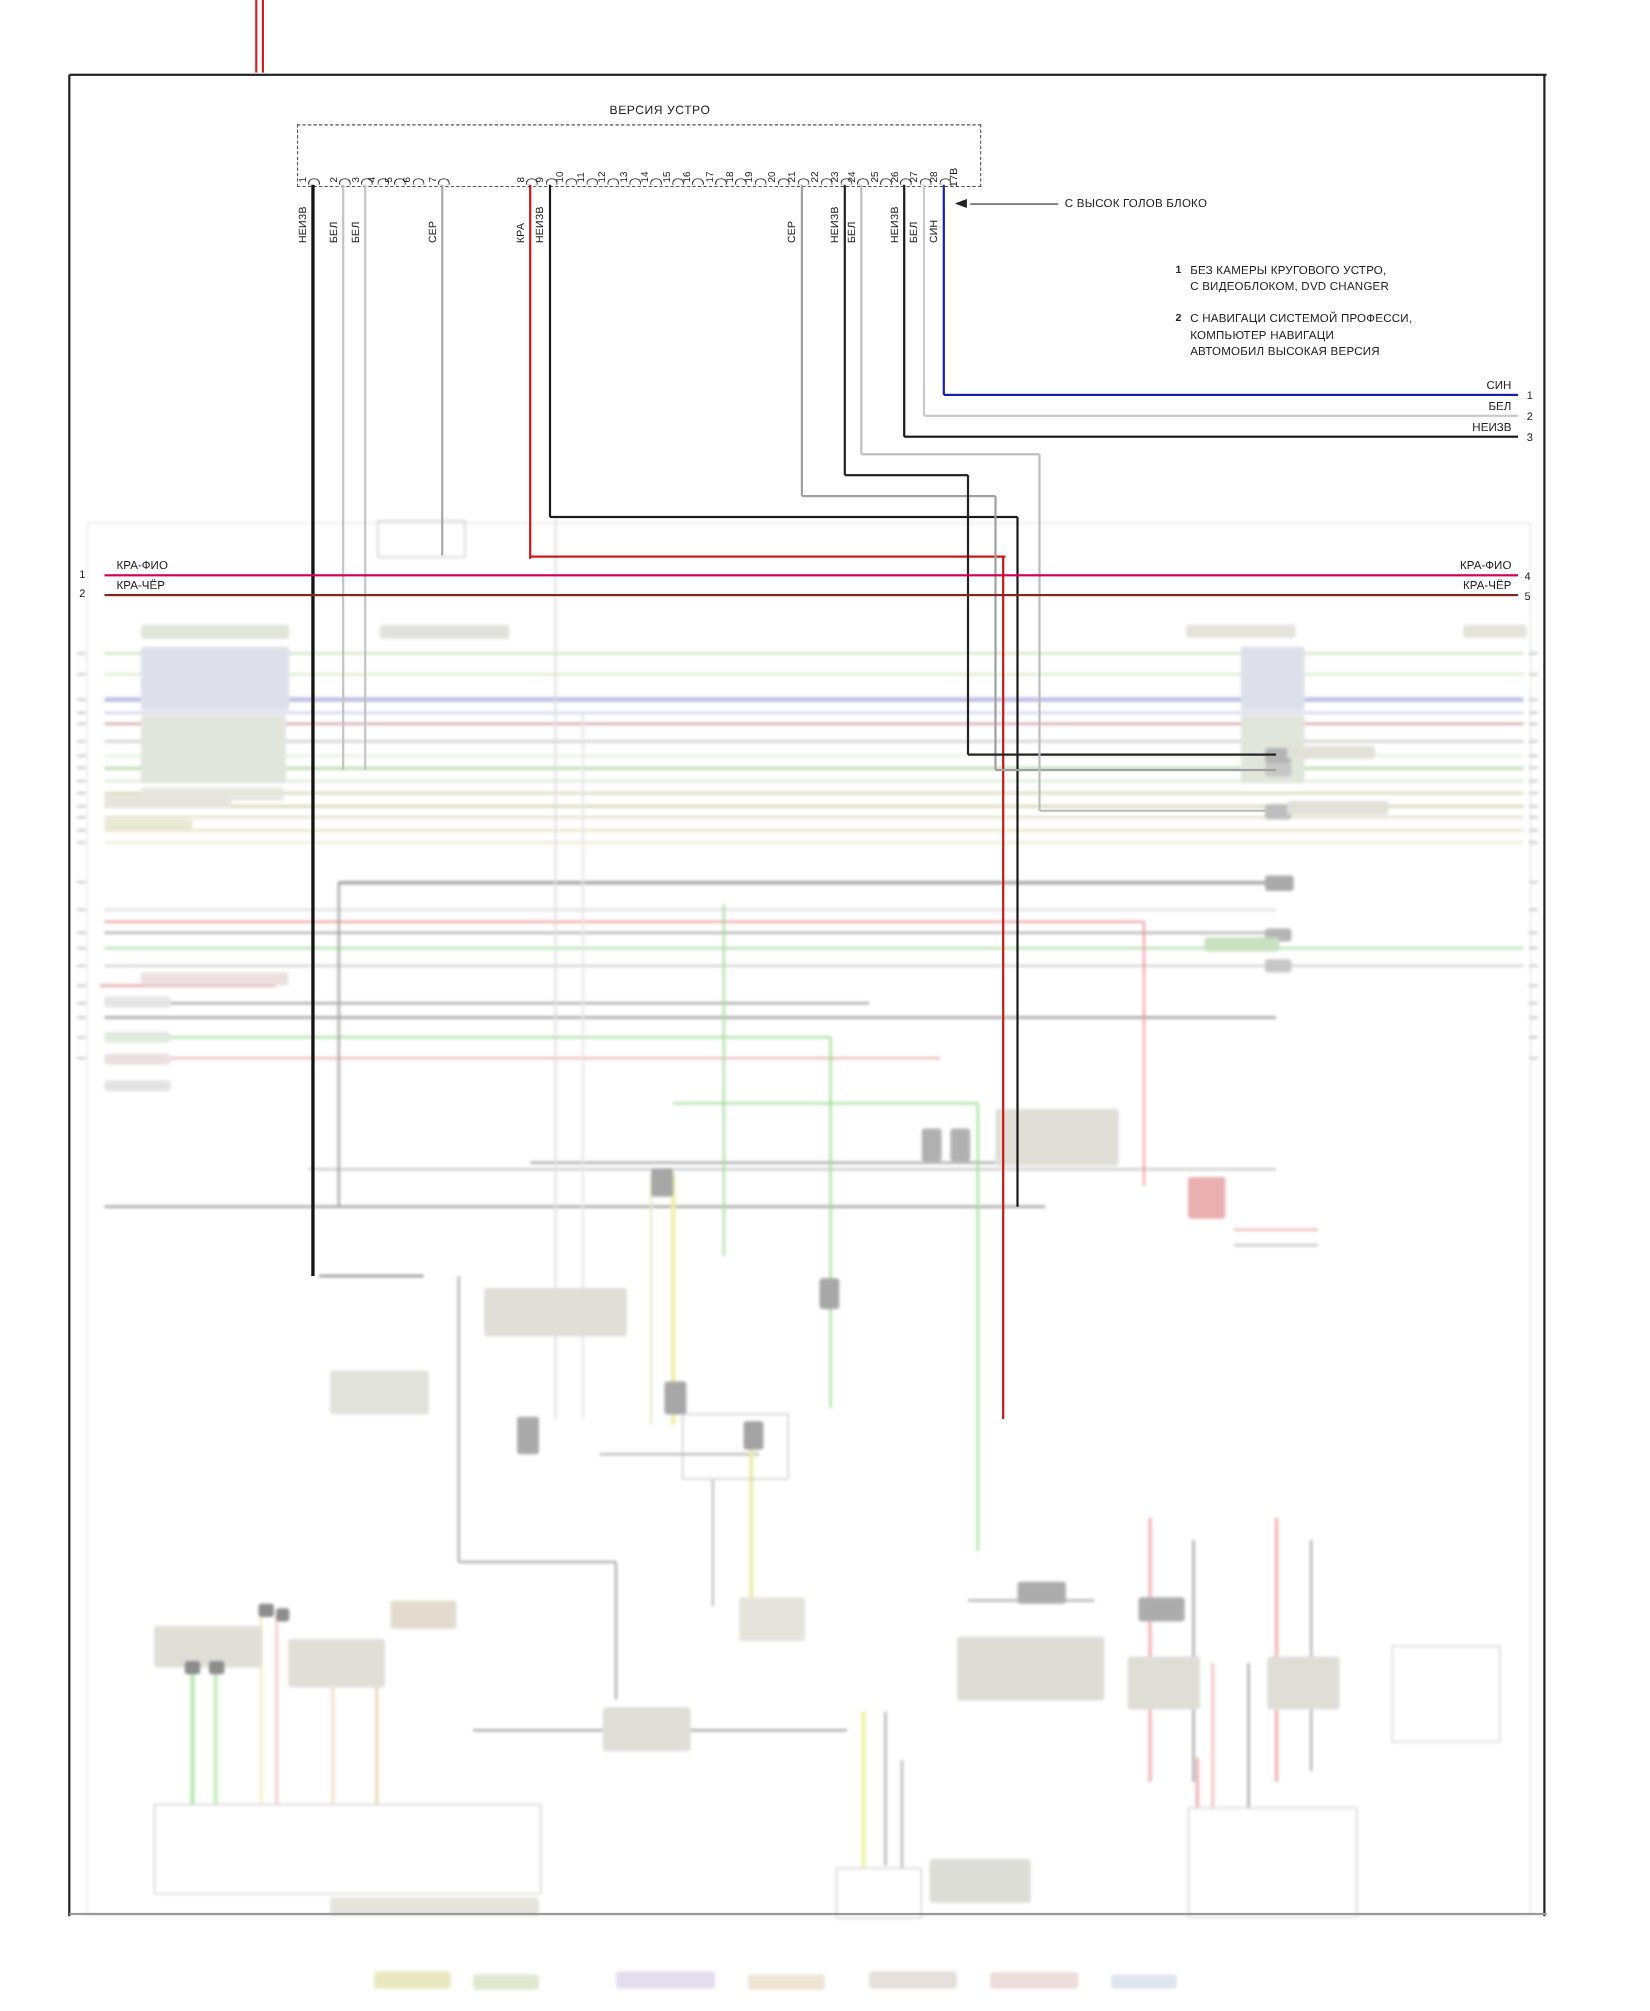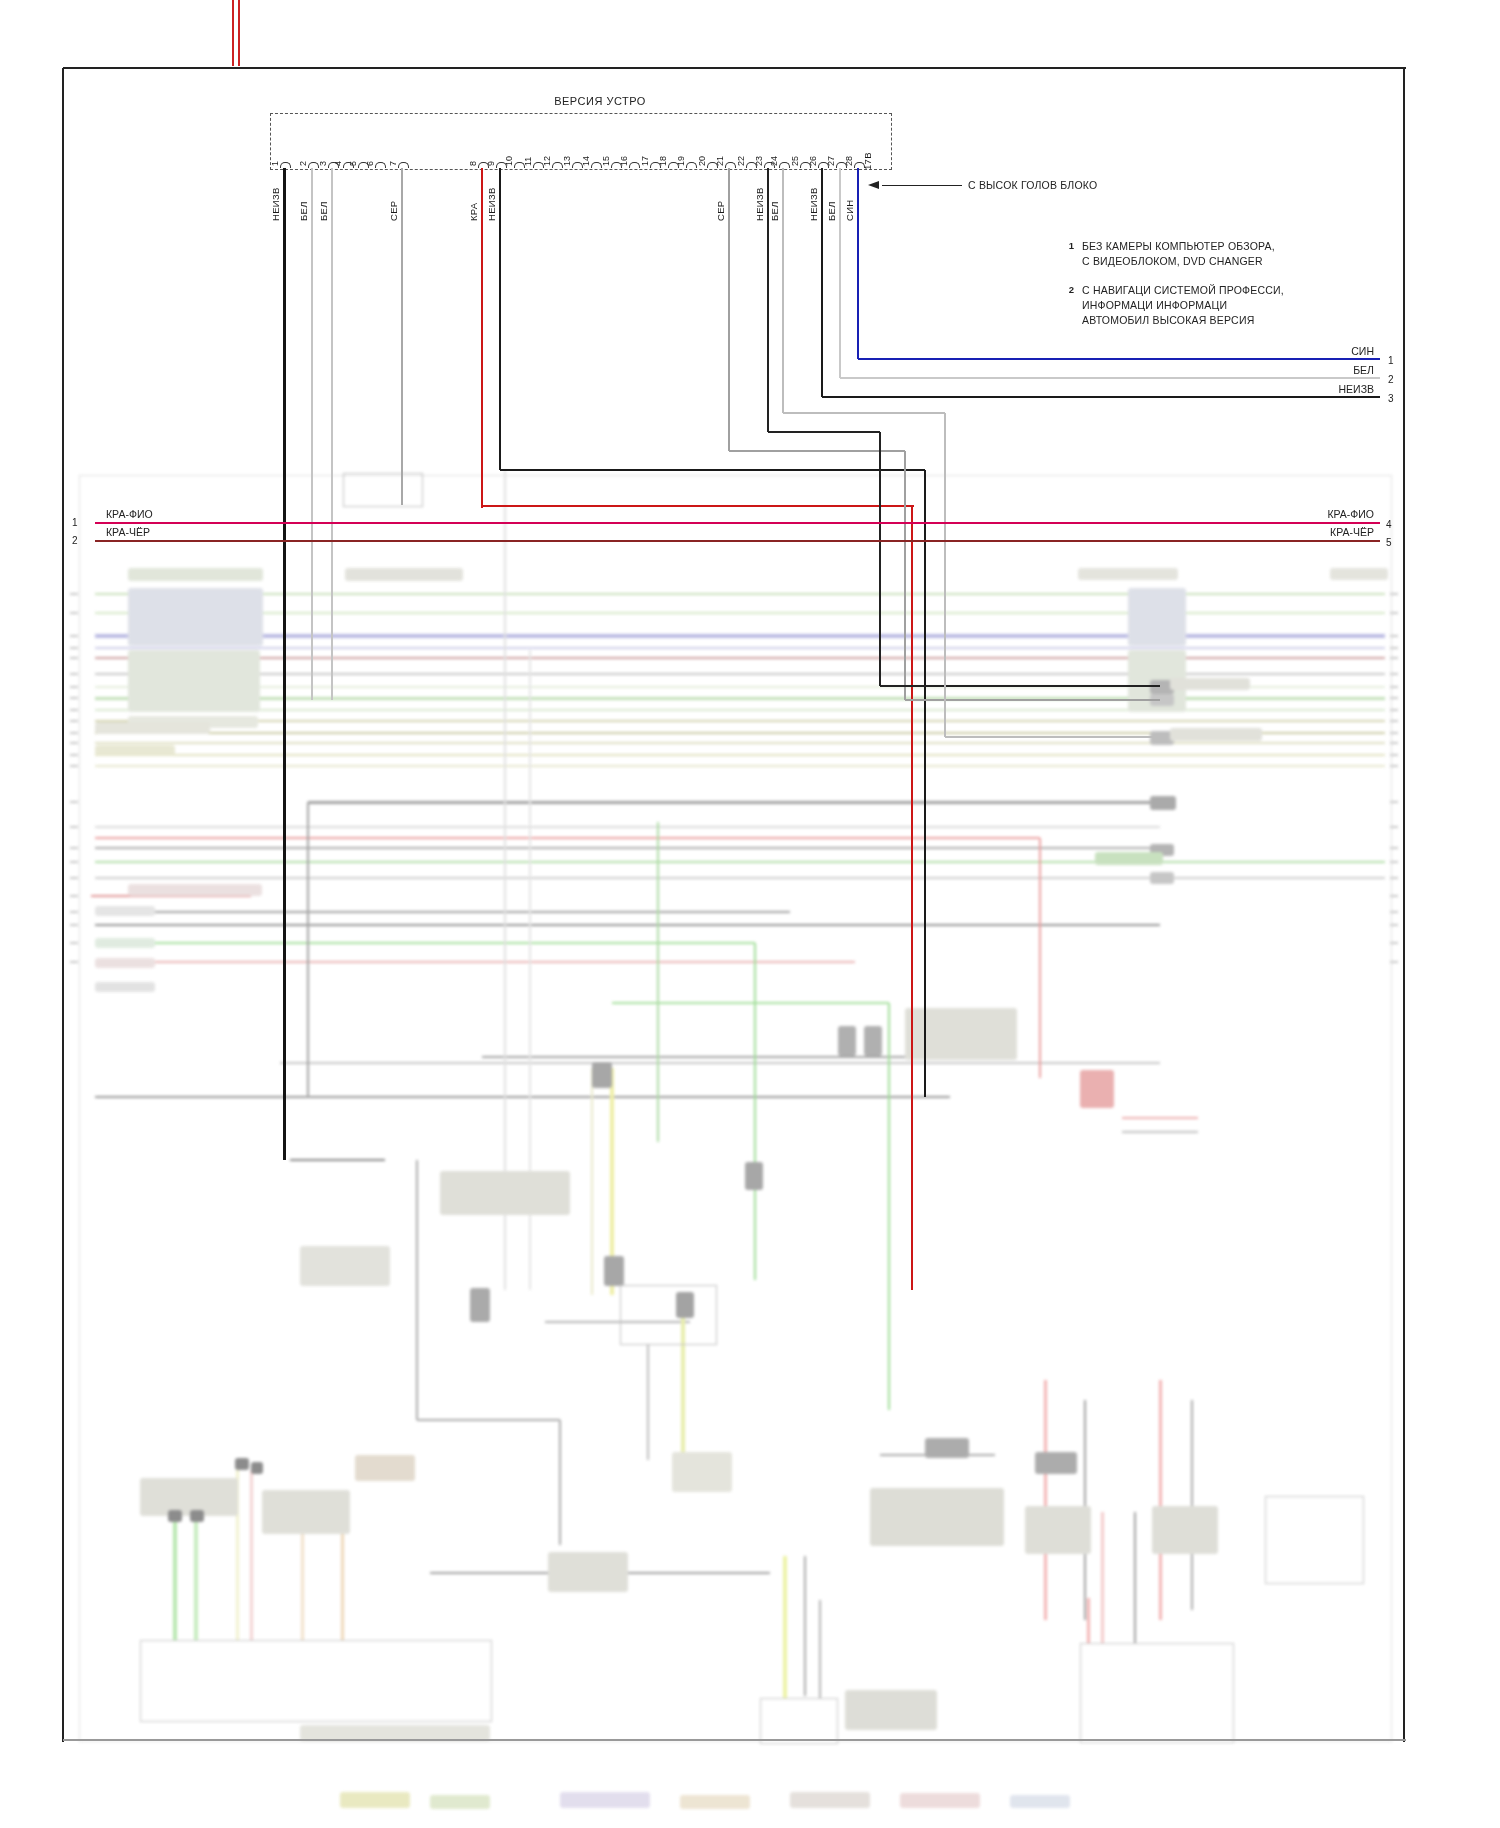--- a/index.html
+++ b/index.html
@@ -299,25 +299,25 @@
         <div class="rot pin-lab" style="left: 844px; top: 173px; height: 48px;">СИН</div>
       </div>
     <div class="rot pin-lab" style="left:862px;top:134px;height:36px;">17В</div>
     <div>
       <div class="arr-head"></div>
       <div class="arr-line"></div>
       <div class="arr-text">С ВЫСОК ГОЛОВ БЛОКО</div>
     </div>
     <div id="notes">
         <div class="note-num" style="left: 1060px; top: 240px; width: 14px; text-align: right;">1</div>
-        <div class="note-line" style="left: 1082px; top: 240px;">БЕЗ КАМЕРЫ КОМПЬЮТЕР ОБЗОРА,</div>
+        <div class="note-line" style="left: 1082px; top: 240px;">БЕЗ КАМЕРЫ КРУГОВОГО УСТРО,</div>
         <div class="note-line" style="left: 1082px; top: 255px;">С ВИДЕОБЛОКОМ, DVD CHANGER</div>
         <div class="note-num" style="left: 1060px; top: 284px; width: 14px; text-align: right;">2</div>
         <div class="note-line" style="left: 1082px; top: 284px;">С НАВИГАЦИ СИСТЕМОЙ ПРОФЕССИ,</div>
-        <div class="note-line" style="left: 1082px; top: 299px;">ИНФОРМАЦИ ИНФОРМАЦИ</div>
+        <div class="note-line" style="left: 1082px; top: 299px;">КОМПЬЮТЕР НАВИГАЦИ</div>
         <div class="note-line" style="left: 1082px; top: 314px;">АВТОМОБИЛ ВЫСОКАЯ ВЕРСИЯ</div>
       </div>
     <div id="wires">
         <div class="vl" style="left: 232px; top: 0px; width: 2px; height: 66px; background: rgb(204, 34, 34);"></div>
         <div class="vl" style="left: 238px; top: 0px; width: 2px; height: 66px; background: rgb(204, 34, 34);"></div>
         <div class="vl" style="left: 282.5px; top: 168px; width: 3px; height: 992px; background: rgb(20, 20, 20);"></div>
         <div class="vl" style="left: 311px; top: 168px; width: 2px; height: 532px; background: rgb(196, 196, 196);"></div>
         <div class="vl" style="left: 331px; top: 168px; width: 2px; height: 532px; background: rgb(196, 196, 196);"></div>
         <div class="vl" style="left: 401px; top: 168px; width: 2px; height: 337px; background: rgb(168, 168, 168);"></div>
         <div class="vl" style="left: 480.75px; top: 168px; width: 2.5px; height: 340px; background: rgb(204, 22, 22);"></div>

